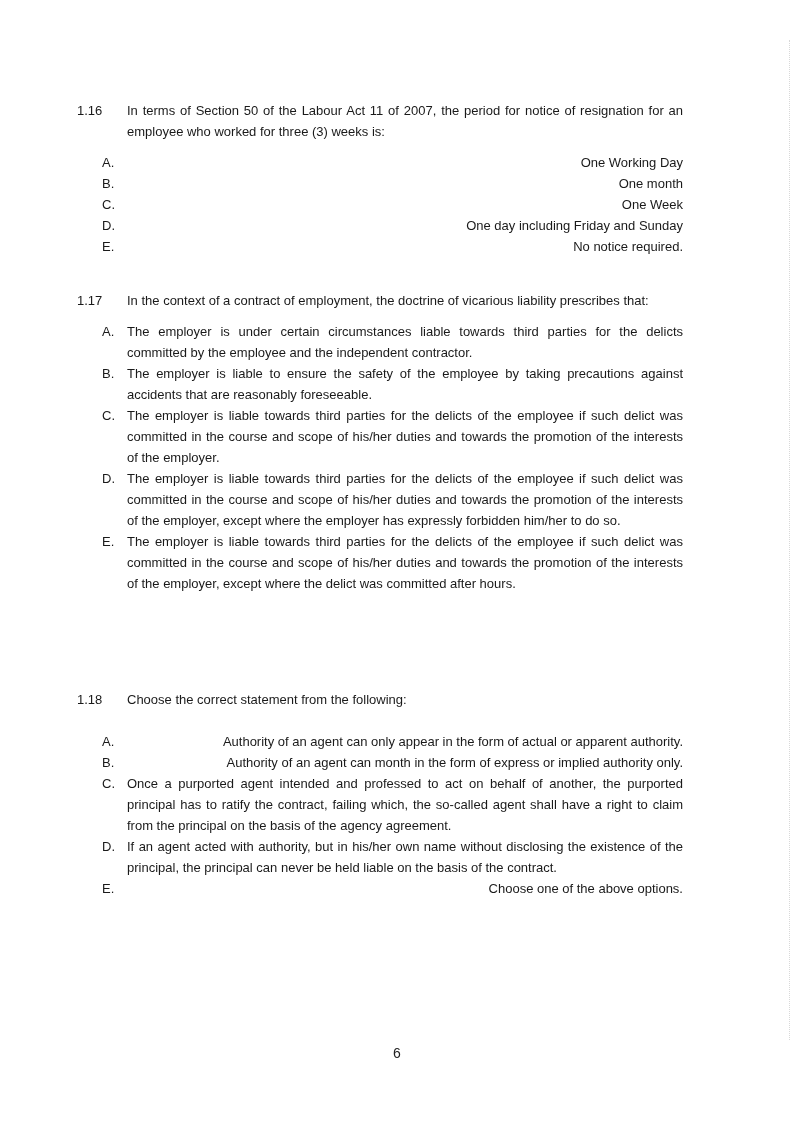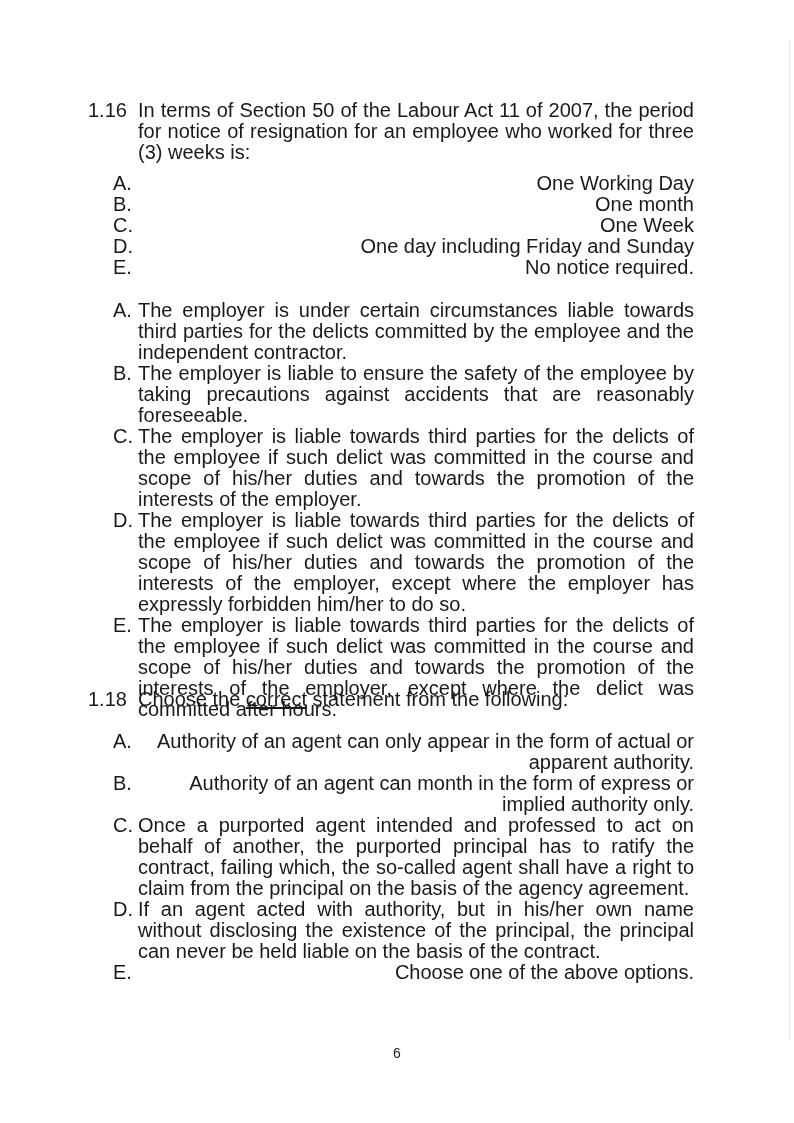--- a/index.html
+++ b/index.html
@@ -24,38 +24,37 @@
     .edge-marks {
       position: absolute;
       right: 4px;
       top: 40px;
       width: 6px;
       height: 1000px;
       border-right: 1px dotted #d8d8d8;
     }
     .question {
       position: absolute;
-      left: 88px;
+      left: 77px;
       width: 606px;
-      font-size: 20px;
+      font-size: 13px;
       line-height: 21px;
     }
     .q-head {
       display: flex;
     }
     .q-num {
       width: 50px;
       flex: 0 0 50px;
     }
     .q-text {
       flex: 1;
       text-align: justify;
     }
     .underline {
-      text-decoration: underline;
     }
     .options {
       margin-top: 10px;
       padding-left: 25px;
     }
     .option {
       display: flex;
     }
     .opt-letter {
       width: 25px;
@@ -108,20 +107,24 @@
           <span class="opt-text left">One day including Friday and Sunday</span>
         </div>
       <div class="option">
           <span class="opt-letter">E.</span>
           <span class="opt-text left">No notice required.</span>
         </div>
     </div>
   </div>
 
   <div class="question" id="q17">
+    <div class="q-head">
+      <span class="q-num">1.17</span>
+      <span class="q-text">In the context of a contract of employment, the doctrine of vicarious liability prescribes that:</span>
+    </div>
     <div class="options">
       <div class="option">
           <span class="opt-letter">A.</span>
           <span class="opt-text">The employer is under certain circumstances liable towards third parties for the delicts committed by the employee and the independent contractor.</span>
         </div>
       <div class="option">
           <span class="opt-letter">B.</span>
           <span class="opt-text">The employer is liable to ensure the safety of the employee by taking precautions against accidents that are reasonably foreseeable.</span>
         </div>
       <div class="option">

